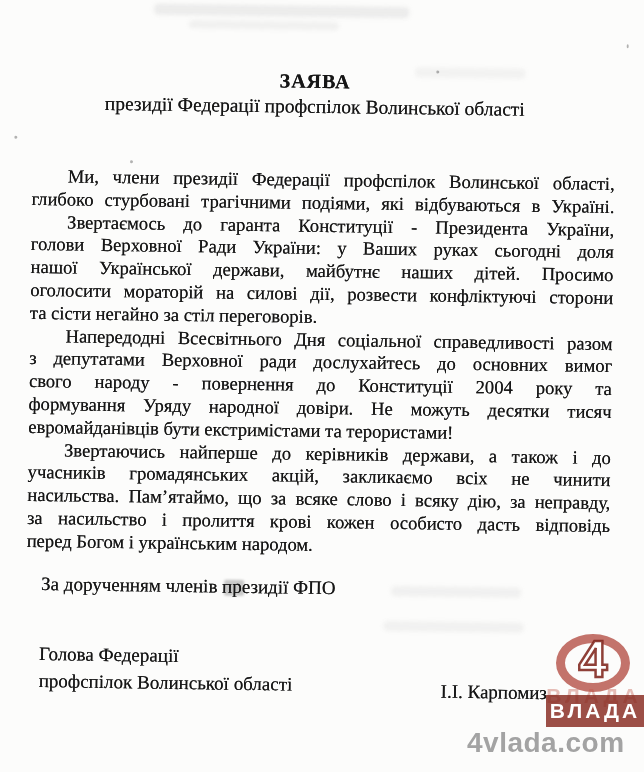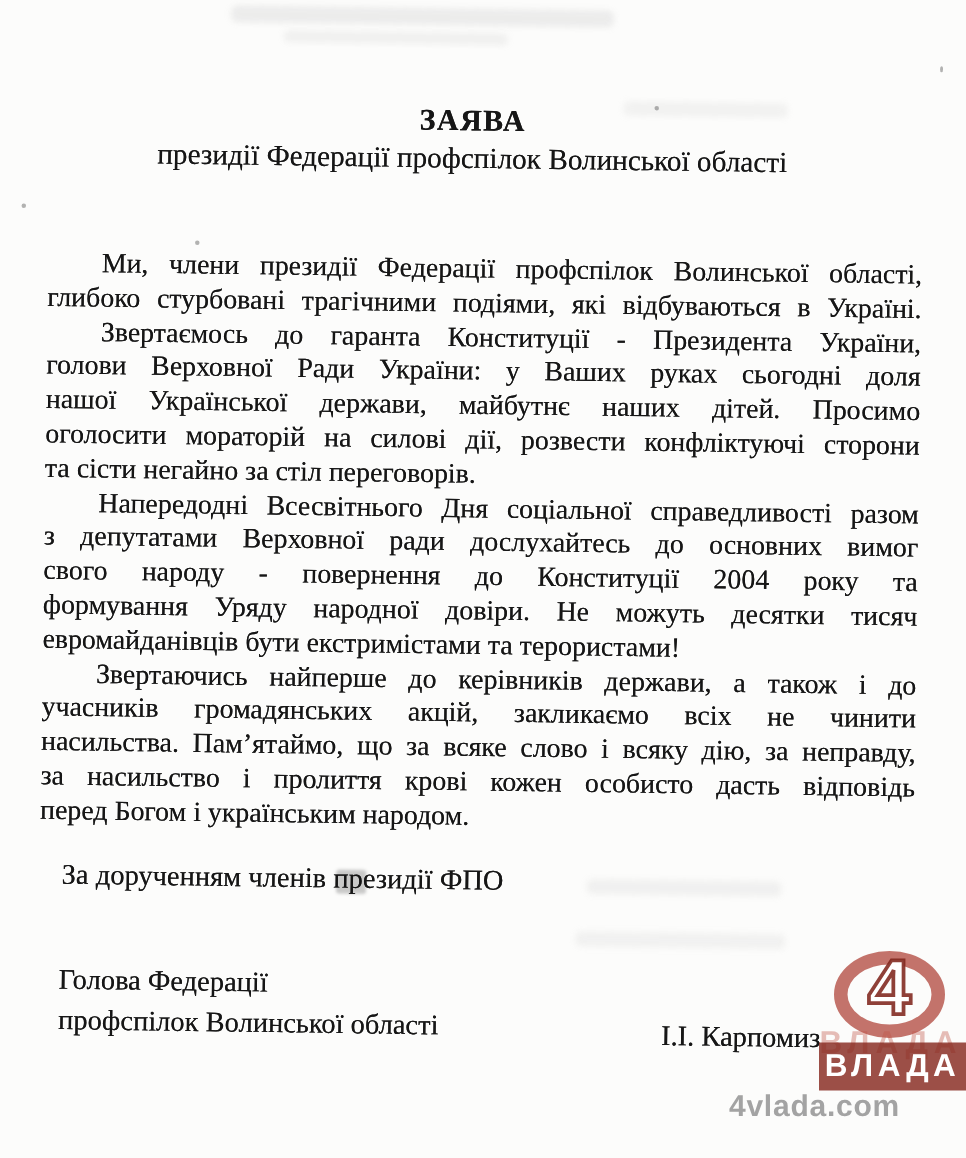--- a/index.html
+++ b/index.html
@@ -75,22 +75,22 @@
     font-family:"Liberation Sans",sans-serif;font-weight:bold;font-size:21px;letter-spacing:4px;
     color:rgba(192,84,70,.38);filter:blur(.5px);
   }
   .wm-band{
     position:absolute;left:546px;top:695px;width:98px;height:32px;
     background:rgba(134,40,30,.82);
     color:#fff;text-align:center;line-height:32px;
     font-family:"Liberation Sans",sans-serif;font-weight:bold;font-size:21px;letter-spacing:3px;
   }
   .wm-site{
-    position:absolute;left:486px;top:727px;
-    font-family:"Liberation Sans",sans-serif;font-weight:bold;font-size:20px;
+    position:absolute;left:467px;top:727px;
+    font-family:"Liberation Sans",sans-serif;font-weight:bold;font-size:28px;
     color:#a3a3a3;letter-spacing:.5px;
   }
 </style>
 </head>
 <body>
 
 <div class="page">
   <div class="rot">
 
     <div class="smudge" style="left:150px;top:6px;width:255px;height:11px;background:rgba(160,160,160,.18);"></div>

